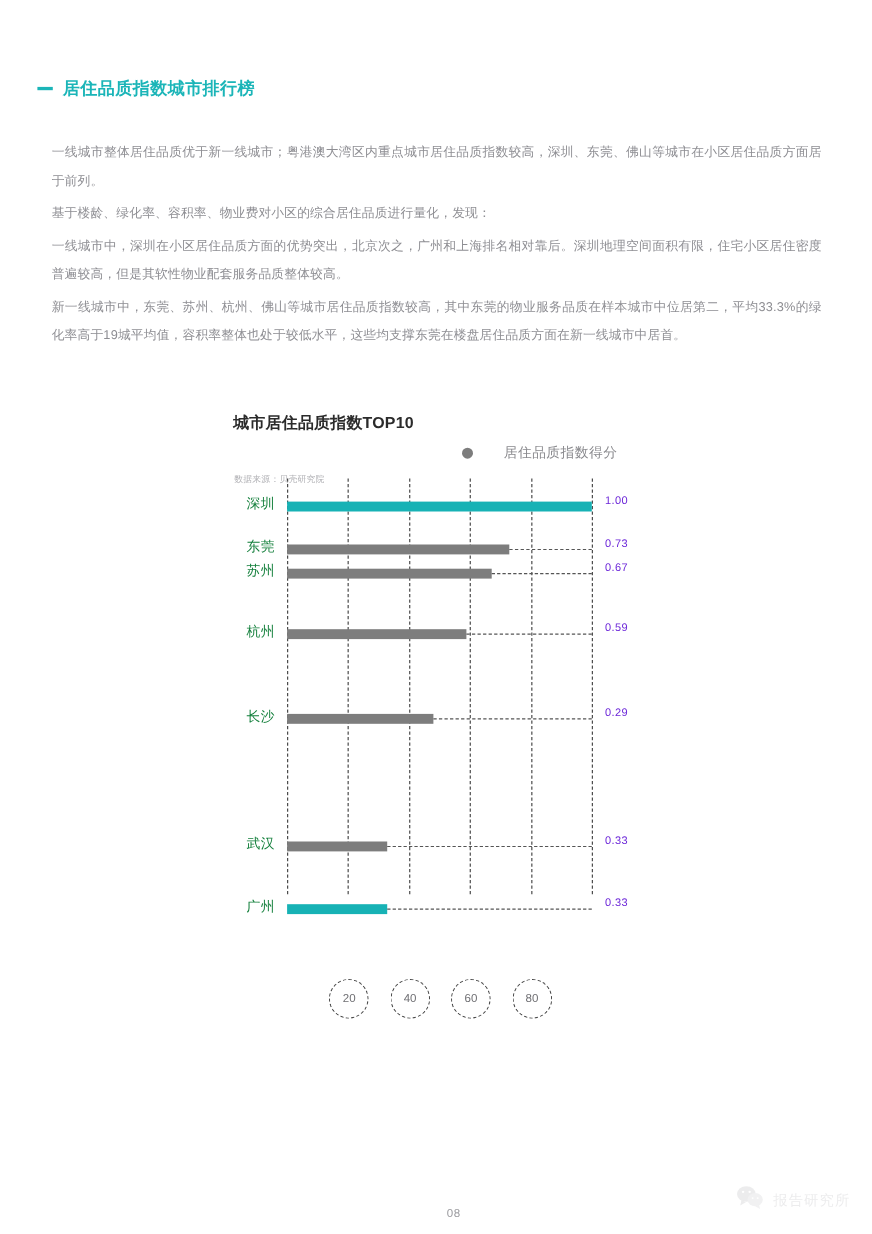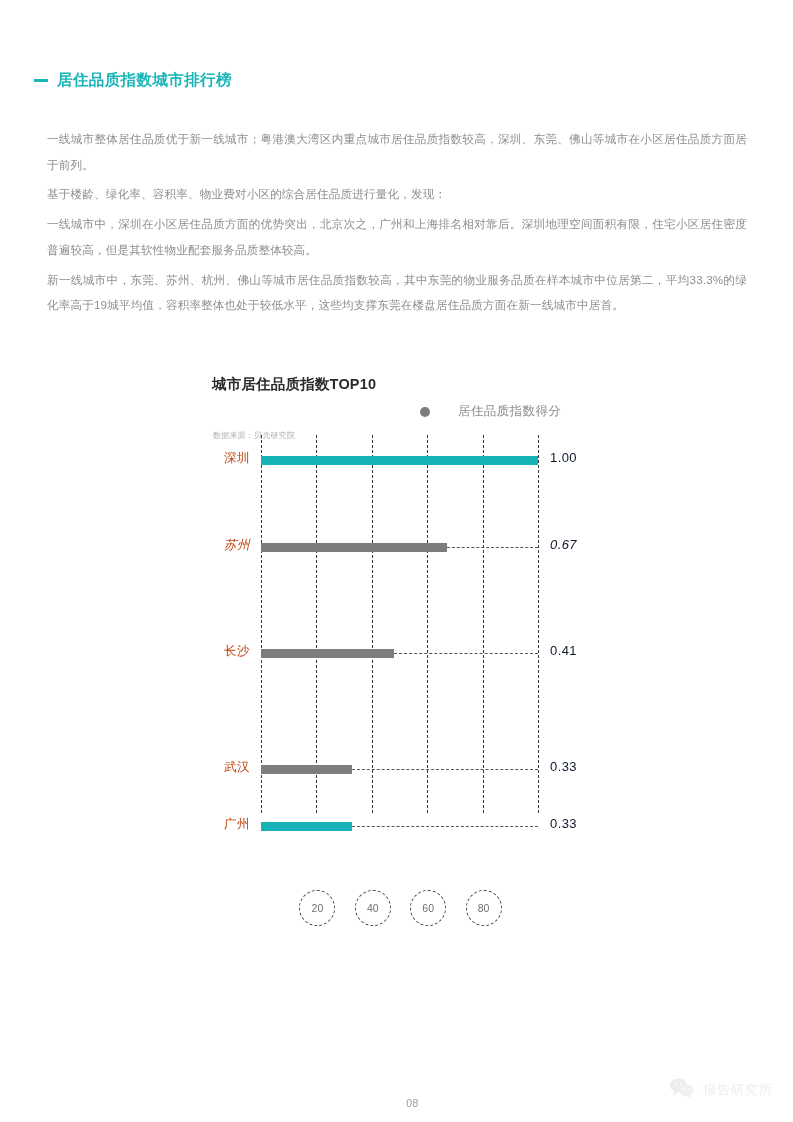--- a/index.html
+++ b/index.html
@@ -129,21 +129,21 @@
     width: 420px;
     height: 38.6px;
   }
   .row-label {
     position: absolute;
     left: 0;
     width: 60px;
     top: 8px;
     text-align: right;
     font-size: 12.5px;
-    color: #c2410c;
+    color: #15803d;
     letter-spacing: 0.5px;
   }
   .bar-track {
     position: absolute;
     left: 71px;
     top: 14px;
     width: 277px;
     height: 9px;
   }
   .bar {
@@ -157,22 +157,22 @@
   .leader {
     position: absolute;
     top: 4px;
     height: 0;
     border-top: 1.4px dashed #555;
   }
   .row-value {
     position: absolute;
     left: 360px;
     top: 8px;
-    font-size: 13px;
-    color: #0f172a;
+    font-size: 10px;
+    color: #6d28d9;
     letter-spacing: 0.4px;
   }
 
   
   .axis {
     position: absolute;
     left: 0;
     top: 455px;
     width: 420px;
     height: 50px;
@@ -254,35 +254,51 @@
         <div class="gridline" style="left: 348px;"></div>
       </div>
     <div class="rows" id="rows">
         <div class="row" style="top: 7px;">
           <div class="row-label">深圳</div>
           <div class="bar-track">
             <div class="bar teal" style="width: 277px; background: rgb(23, 178, 181);"></div>
           </div>
           <div class="row-value">1.00</div>
         </div>
-        <div class="row" style="top: 94px; font-style: italic;">
+        <div class="row" style="top: 45.6px;">
+          <div class="row-label">东莞</div>
+          <div class="bar-track">
+            <div class="bar grey" style="width: 202.21px; background: rgb(125, 125, 125);"></div>
+            <div class="leader" style="left: 202.21px; width: 74.79px;"></div>
+          </div>
+          <div class="row-value">0.73</div>
+        </div>
+        <div class="row" style="top: 68px;">
           <div class="row-label">苏州</div>
           <div class="bar-track">
             <div class="bar grey" style="width: 185.59px; background: rgb(125, 125, 125);"></div>
             <div class="leader" style="left: 185.59px; width: 91.41px;"></div>
           </div>
           <div class="row-value">0.67</div>
         </div>
+        <div class="row" style="top: 122.8px;">
+          <div class="row-label">杭州</div>
+          <div class="bar-track">
+            <div class="bar grey" style="width: 163.43px; background: rgb(125, 125, 125);"></div>
+            <div class="leader" style="left: 163.43px; width: 113.57px;"></div>
+          </div>
+          <div class="row-value">0.59</div>
+        </div>
         <div class="row" style="top: 200px;">
           <div class="row-label">长沙</div>
           <div class="bar-track">
             <div class="bar grey" style="width: 132.96px; background: rgb(125, 125, 125);"></div>
             <div class="leader" style="left: 132.96px; width: 144.04px;"></div>
           </div>
-          <div class="row-value">0.41</div>
+          <div class="row-value">0.29</div>
         </div>
         <div class="row" style="top: 315.8px;">
           <div class="row-label">武汉</div>
           <div class="bar-track">
             <div class="bar grey" style="width: 91.41px; background: rgb(125, 125, 125);"></div>
             <div class="leader" style="left: 91.41px; width: 185.59px;"></div>
           </div>
           <div class="row-value">0.33</div>
         </div>
         <div class="row" style="top: 373px;">

